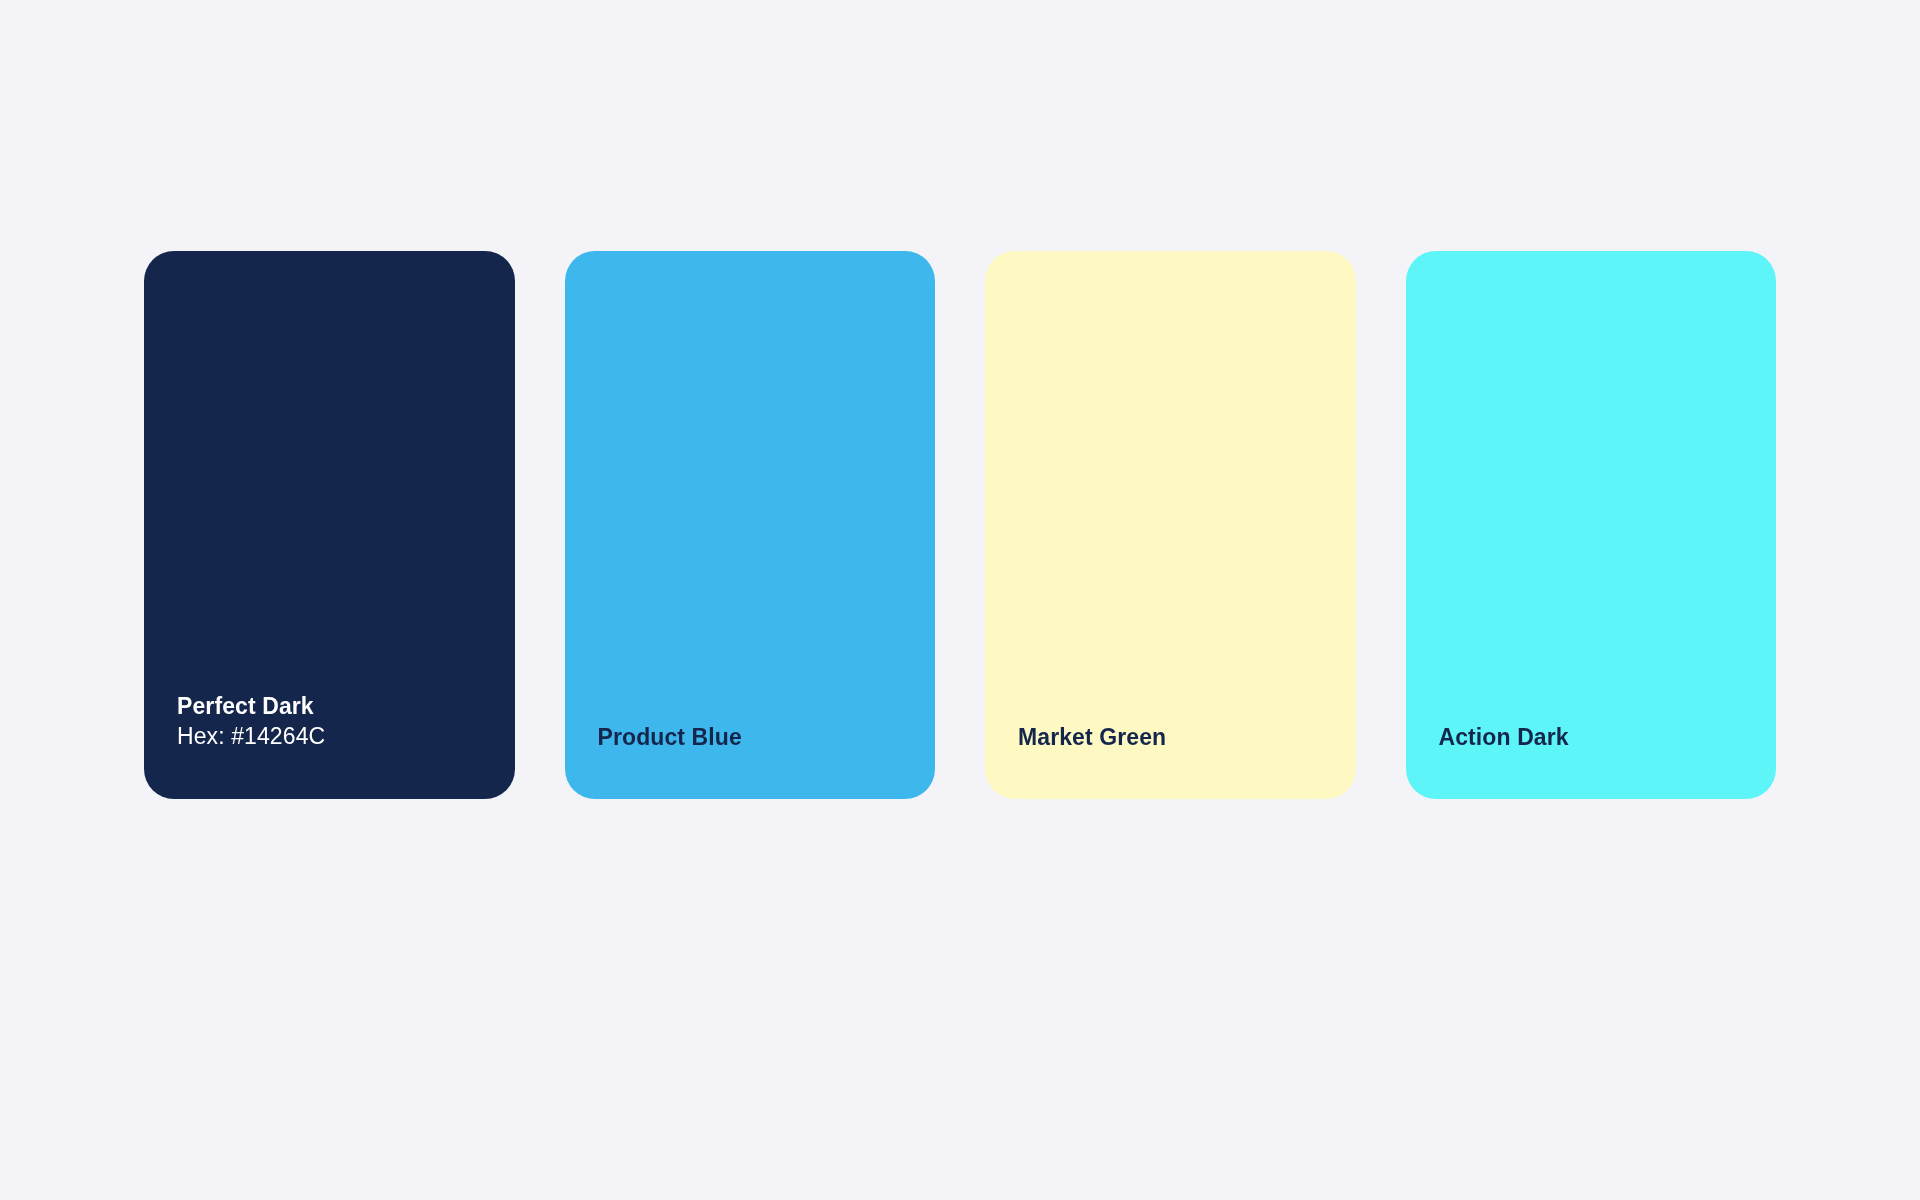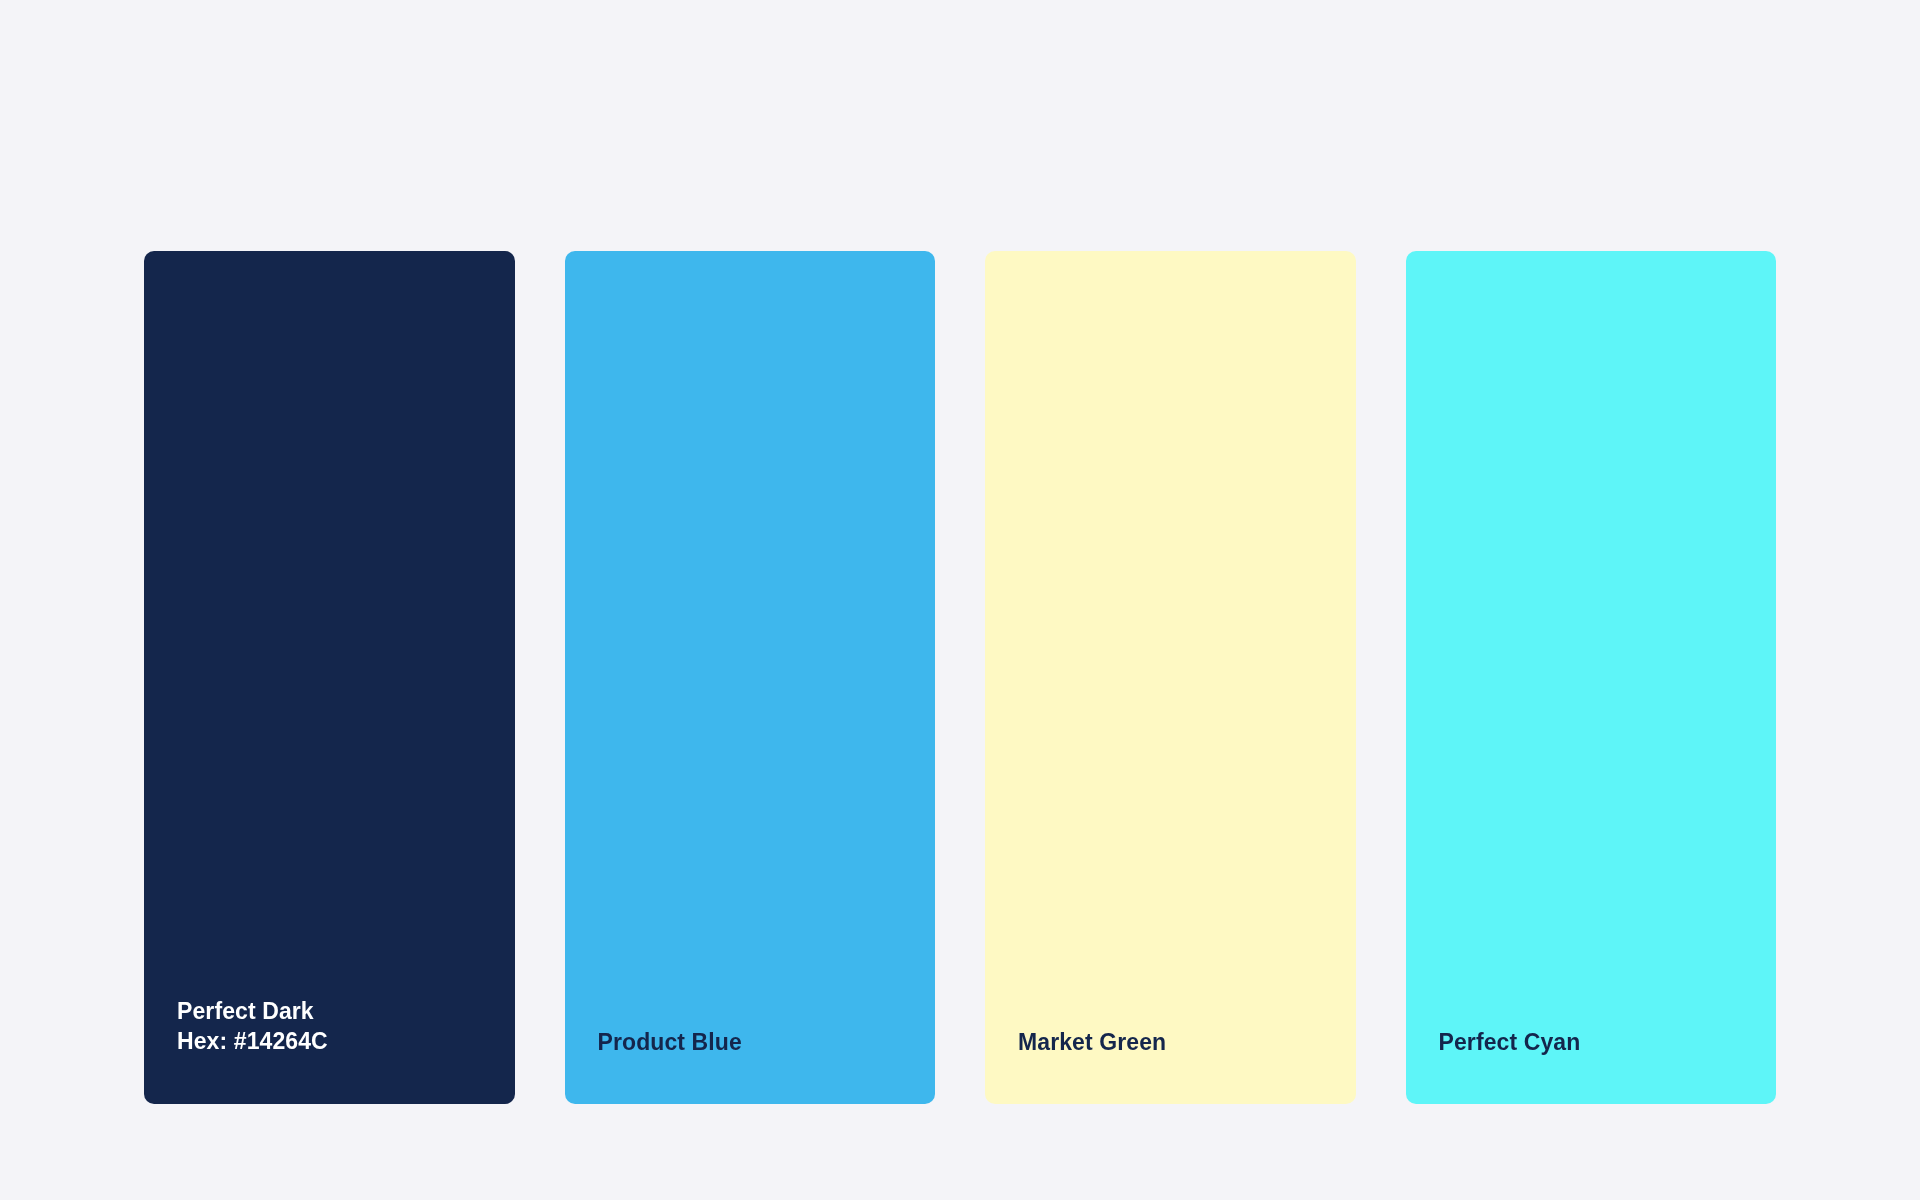--- a/index.html
+++ b/index.html
@@ -21,42 +21,42 @@
     top: 251px;
     width: 1632px;
     height: 699px;
     display: flex;
     flex-direction: row;
     gap: 50px;
   }
 
   .swatch-card {
     flex: 1 1 0;
-    height: 853px;
-    border-radius: 10px;
+    height: 548px;
+    border-radius: 30px;
     position: relative;
     box-sizing: border-box;
     display: flex;
     flex-direction: column;
     justify-content: flex-end;
     padding: 0 0 47px 33px;
   }
 
   .swatch-name {
     font-size: 23px;
     font-weight: bold;
     line-height: 30px;
     letter-spacing: 0.1px;
     margin: 0;
     white-space: nowrap;
   }
 
   .swatch-hex {
     font-size: 23px;
-    font-weight: bold;
+    font-weight: normal;
     line-height: 31px;
     letter-spacing: 0.1px;
     margin: 0;
     white-space: nowrap;
   }
 </style>
 </head>
 <body style="background: rgb(244, 244, 248);">
 
 <div id="palette-board">
@@ -68,16 +68,16 @@
 
   <div class="swatch-card" style="background: rgb(62, 183, 237); color: rgb(20, 38, 76); gap: 8px;">
     <div class="swatch-name">Product Blue</div>
   </div>
 
   <div class="swatch-card" style="background: #fef9c3; color: rgb(20, 38, 76);">
     <div class="swatch-name">Market Green</div>
   </div>
 
   <div class="swatch-card" style="background: rgb(94, 245, 248); color: rgb(20, 38, 76);">
-    <div class="swatch-name">Perfect Cyan</div>
+    <div class="swatch-name">Action Dark</div>
   </div>
 
 </div>
 
 </body></html>

